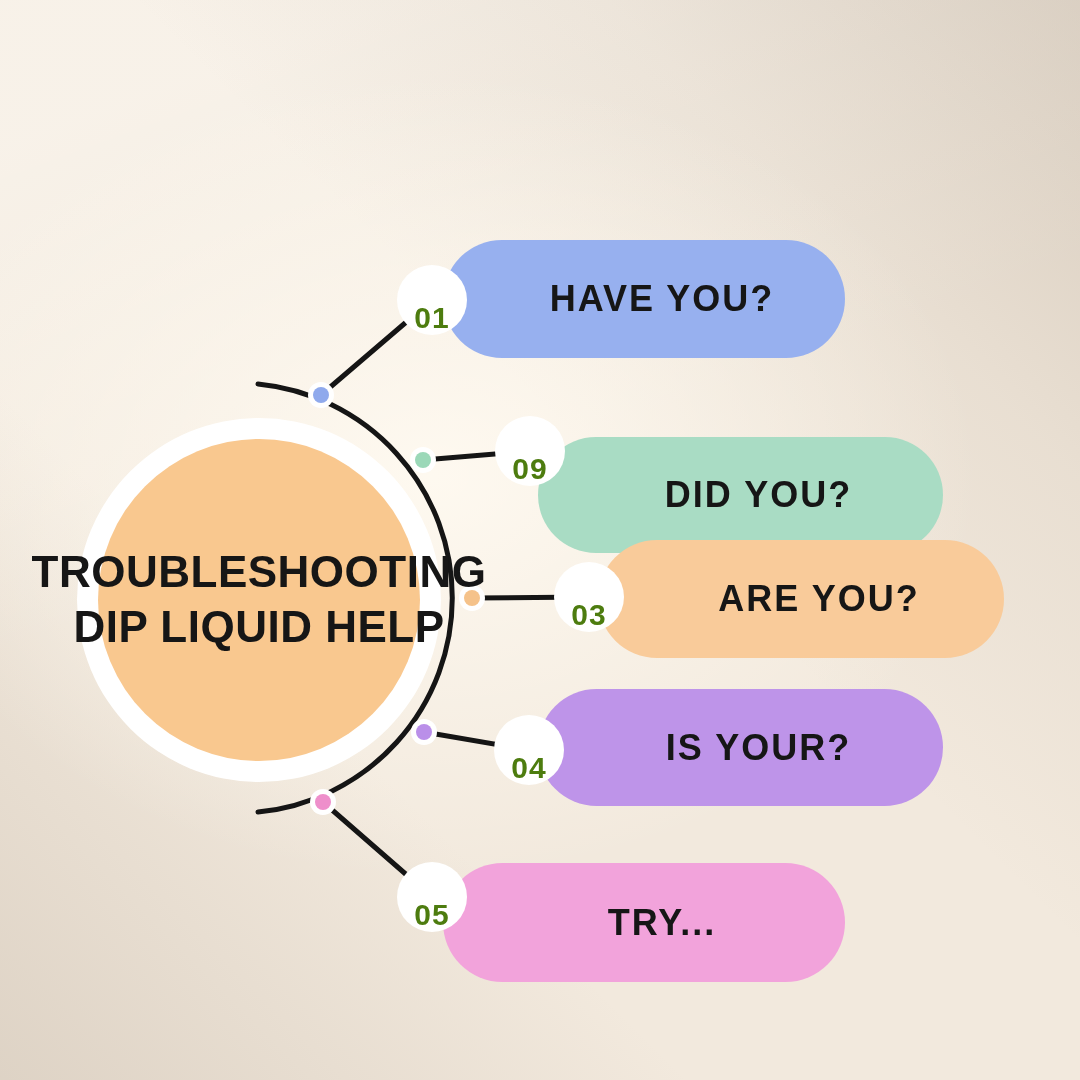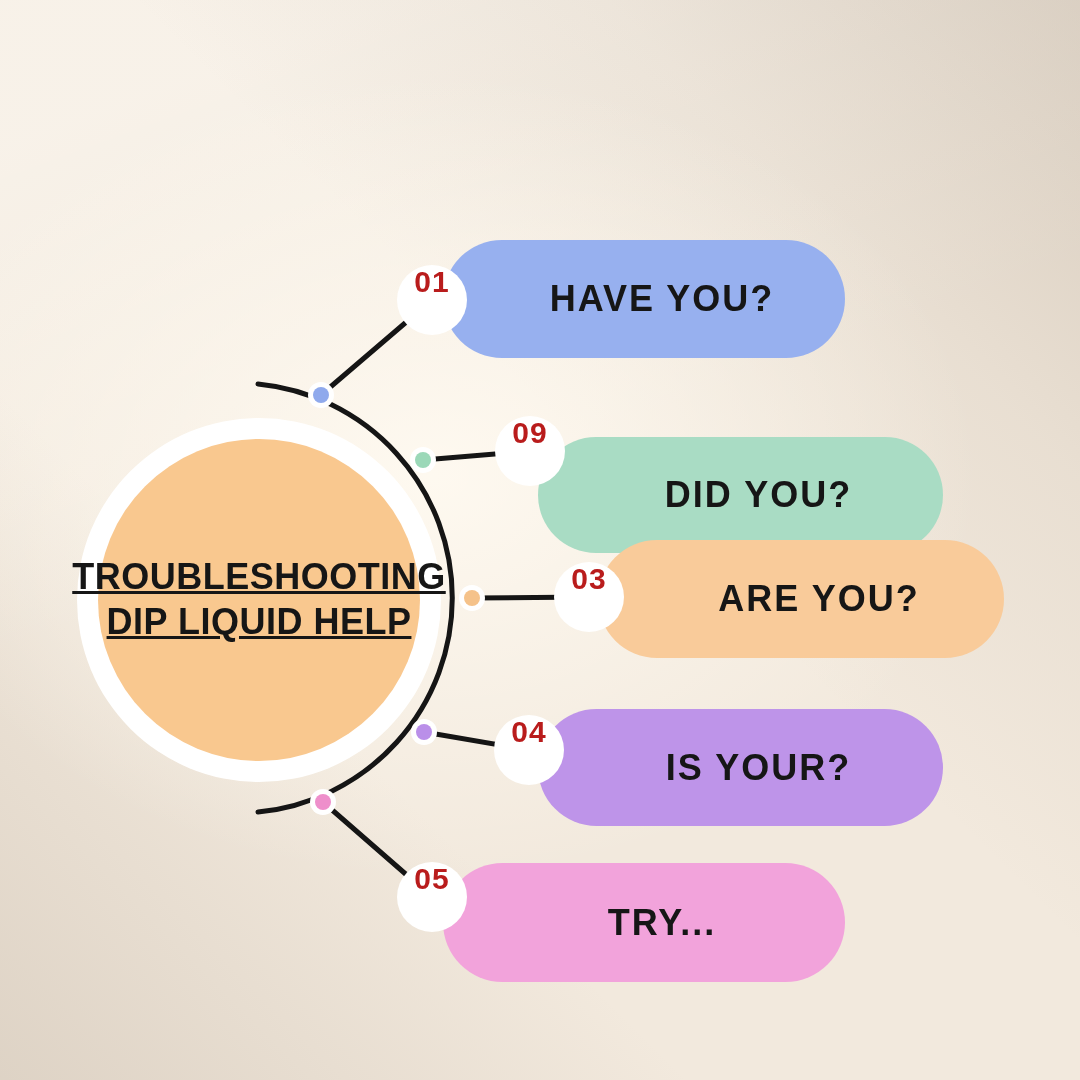--- a/index.html
+++ b/index.html
@@ -25,47 +25,46 @@
   .center-ring{
     position:absolute;left:77px;top:418px;width:364px;height:364px;
     background:#ffffff;border-radius:50%;
   }
   .center-fill{
     position:absolute;left:21px;top:21px;right:21px;bottom:21px;
     border-radius:50%;
     display:flex;align-items:center;justify-content:center;text-align:center;
   }
   .center-text{
-    font-weight:bold;font-size:36px;line-height:1.24;letter-spacing:0.5px;
+    font-weight:bold;font-size:44px;line-height:1.24;letter-spacing:0.5px;
     color:#161616;
-    text-decoration:underline;
   }
   .center-text span{display:block;}
 
   
   .pill{
     position:absolute;border-radius:62px;
     display:flex;align-items:center;justify-content:center;
   }
   .pill-label{
     font-weight:bold;font-size:36px;letter-spacing:2px;color:#161616;
     padding-left:36px;white-space:nowrap;
   }
   .pill-1{left:443px;top:240px;width:402px;height:118px;}
   .pill-2{left:538px;top:392px;width:405px;height:116px;}
   .pill-3{left:598px;top:540px;width:406px;height:118px;}
-  .pill-4{left:538px;top:689px;width:405px;height:117px;margin-top:20px;}
+  .pill-4{left:538px;top:689px;width:405px;height:117px;}
   .pill-5{left:443px;top:839px;width:402px;height:119px;margin-top:24px;}
 
   
   .num-badge{
     position:absolute;width:70px;height:70px;border-radius:50%;
     background:#ffffff;
-    display:flex;align-items:flex-start;justify-content:center;
-    font-weight:bold;font-size:30px;color:#b91c1c;letter-spacing:1px;
+    display:flex;align-items:flex-end;justify-content:center;
+    font-weight:bold;font-size:30px;color:#4d7c0f;letter-spacing:1px;
   }
   .num-1{left:397px;top:265px;}
   .num-2{left:495px;top:416px;}
   .num-3{left:554px;top:562px;}
   .num-4{left:494px;top:715px;}
   .num-5{left:397px;top:862px;}
 </style>
 </head>
 <body>
 

